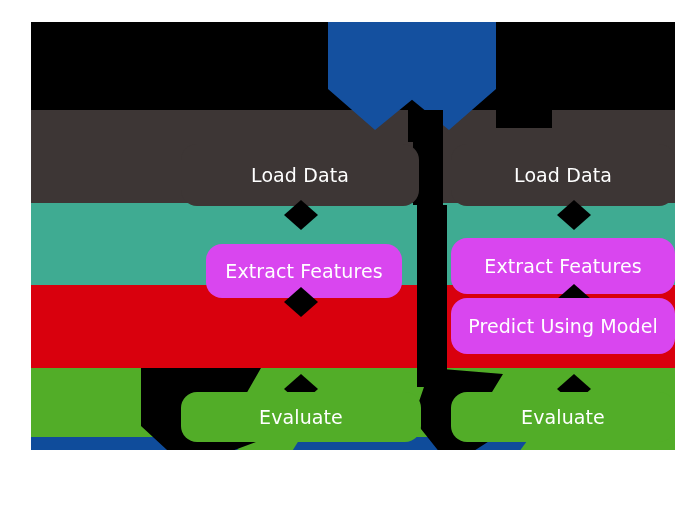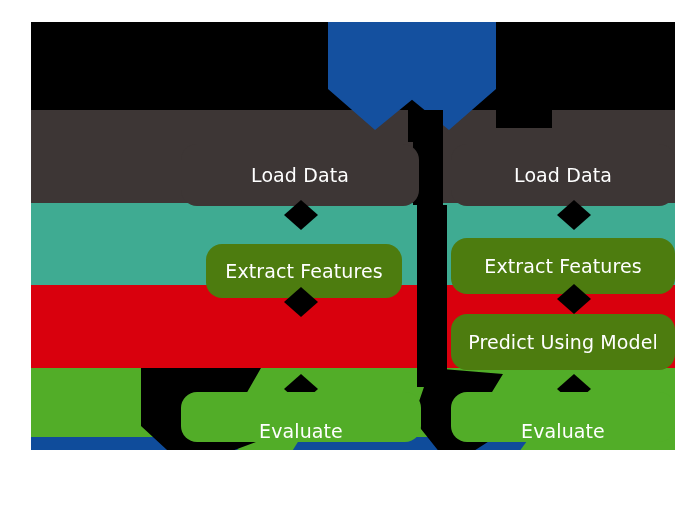--- a/index.html
+++ b/index.html
@@ -99,34 +99,34 @@
     display: flex;
     align-items: center;
     justify-content: center;
     color: #ffffff;
     font-size: 19px;
     letter-spacing: 0.1px;
     white-space: nowrap;
     box-sizing: border-box;
   }
   .node.dark    { background: #3d3635; }
-  .node.teal    { background: #4d7c0f; }
+  .node.teal    { background: #d946ef; }
   .node.red     { background: #d9000d; }
-  .node.green   { background: #52ad28; align-items: flex-end; }
+  .node.green   { background: #52ad28; }
 
   
   #node-load-left     { left: 150px; top: 122px; width: 238px; height: 62px; }
   #node-extract-left  { left: 175px; top: 222px; width: 196px; height: 54px; }
   #node-train-left    { left: 150px; top: 292px; width: 240px; height: 56px; }
   #node-eval-left     { left: 150px; top: 370px; width: 240px; height: 50px; }
 
   
   #node-load-right    { left: 420px; top: 122px; width: 224px; height: 62px; }
   #node-extract-right { left: 420px; top: 216px; width: 224px; height: 56px; }
-  #node-predict-right { left: 420px; top: 292px; width: 224px; height: 56px; }
+  #node-predict-right { left: 420px; top: 276px; width: 224px; height: 56px; }
   #node-eval-right    { left: 420px; top: 370px; width: 224px; height: 50px; }
 
   
   .arrow-diamond {
     position: absolute;
     width: 34px;
     height: 30px;
     background: #000000;
     clip-path: polygon(50% 0%, 100% 50%, 50% 100%, 0% 50%);
   }

